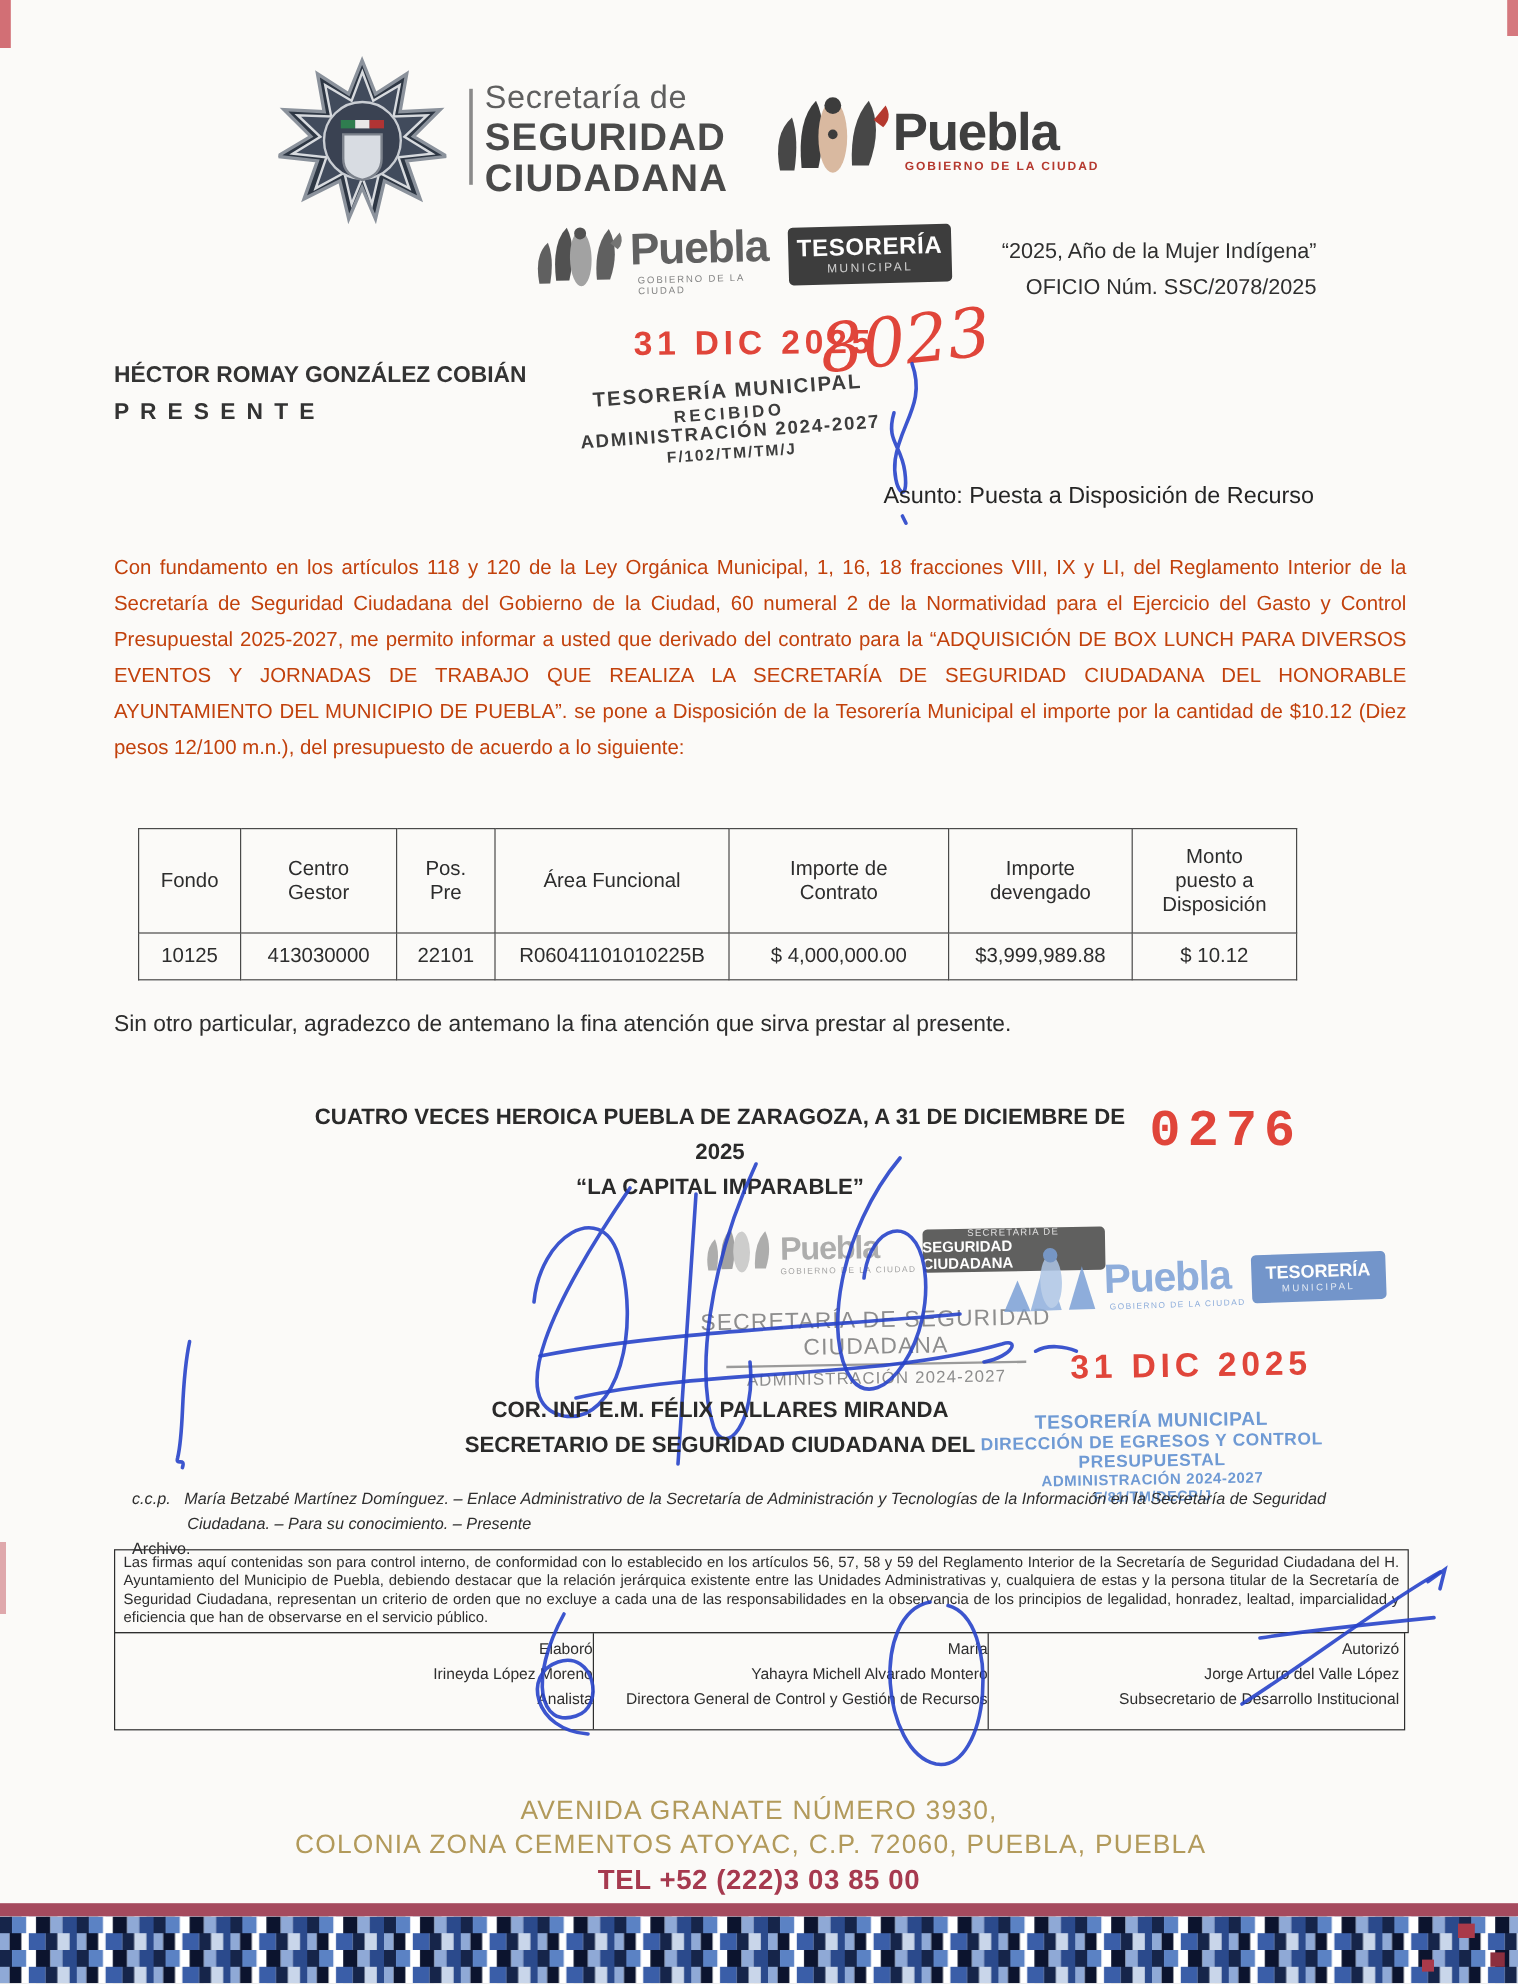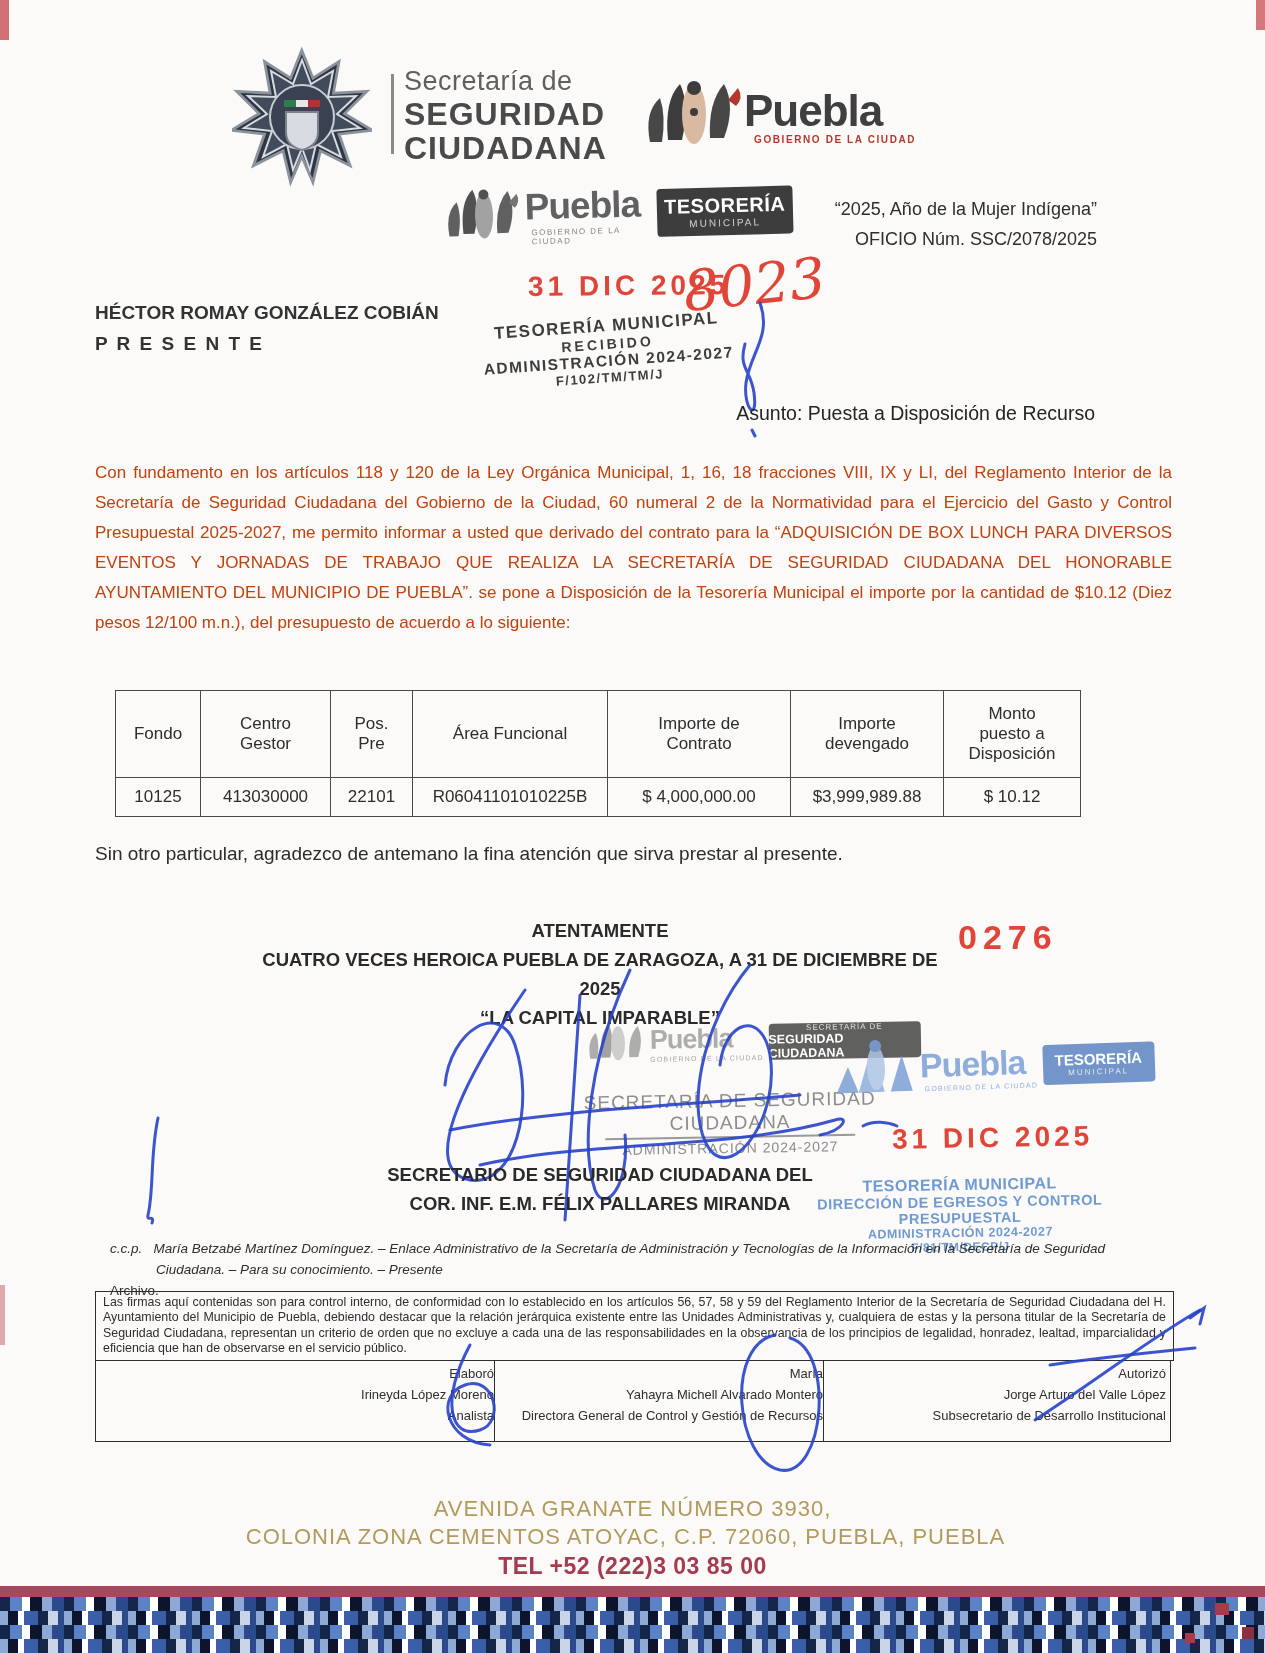--- a/index.html
+++ b/index.html
@@ -185,26 +185,25 @@
       <td>$ 4,000,000.00</td>
       <td>$3,999,989.88</td>
       <td>$ 10.12</td>
     </tr>
   </tbody>
     </table>
 
   <div class="abs closing" style="left:95px;top:843px;">Sin otro particular, agradezco de antemano la fina atención que sirva prestar al presente.</div>
 
   <div class="abs ctr att" style="left:250px;top:916px;width:700px;">
-    <div>ATENTAMENTE</div>
     <div>CUATRO VECES HEROICA PUEBLA DE ZARAGOZA, A 31 DE DICIEMBRE DE 2025</div>
     <div>“LA CAPITAL IMPARABLE”</div>
   </div>
 
-  <div class="abs stamp-red" style="left:958px;top:918px;font-size:34px;letter-spacing:6px;font-family:Liberation Sans, sans-serif;">0276</div>
+  <div class="abs stamp-red" style="left:958px;top:918px;font-size:43px;letter-spacing:6px;font-family:Liberation Mono, monospace;">0276</div>
 
   <div class="abs" style="left:585px;top:1016px;opacity:.8;transform:rotate(-1deg);">
     <div style="display:flex;align-items:center;">
       <span>
         <svg width="62" height="48" viewBox="0 0 62 48">
           <path d="M5 40 q-3 -18 6 -26 q4 10 1 26 z" fill="#9a9a9a"></path>
           <path d="M16 39 q-2 -24 8 -33 q6 12 1 33 z" fill="#8d8d8d"></path>
           <ellipse cx="33" cy="25" rx="7" ry="17" fill="#c2c2c2"></ellipse>
           <path d="M44 39 q-1 -21 9 -31 q6 13 0 31 z" fill="#9a9a9a"></path>
         </svg>
@@ -268,22 +267,22 @@
     <path d="M250 60 C245 140 240 220 235 285"></path>
   </svg>
   <svg class="abs sig" style="left:858px;top:1116px;" width="44" height="18" viewBox="0 0 44 18">
     <path d="M5 10 C15 4 30 6 39 10"></path>
   </svg>
   <svg class="abs sig" style="left:130px;top:1110px;" width="45" height="118" viewBox="0 0 45 118">
     <path d="M28 8 C20 45 24 80 18 105 C16 112 25 104 22 113"></path>
   </svg>
 
   <div class="abs ctr att" style="left:250px;top:1160px;width:700px;">
+    <div>COR. INF. E.M. FÉLIX PALLARES MIRANDA</div>
     <div>SECRETARIO DE SEGURIDAD CIUDADANA DEL</div>
-    <div>COR. INF. E.M. FÉLIX PALLARES MIRANDA</div>
   </div>
 
   <div class="abs ccp" style="left:110px;top:1238px;width:1000px;">
     <div class="ccp-wrap">
       <span style="font-weight:500;">c.c.p.</span>&nbsp;&nbsp;
       <span>María Betzabé Martínez Domínguez. – Enlace Administrativo de la Secretaría de Administración y Tecnologías de la Información en la Secretaría de Seguridad Ciudadana. – Para su conocimiento. – Presente</span>
     </div>
     <div>Archivo.</div>
   </div>
 

